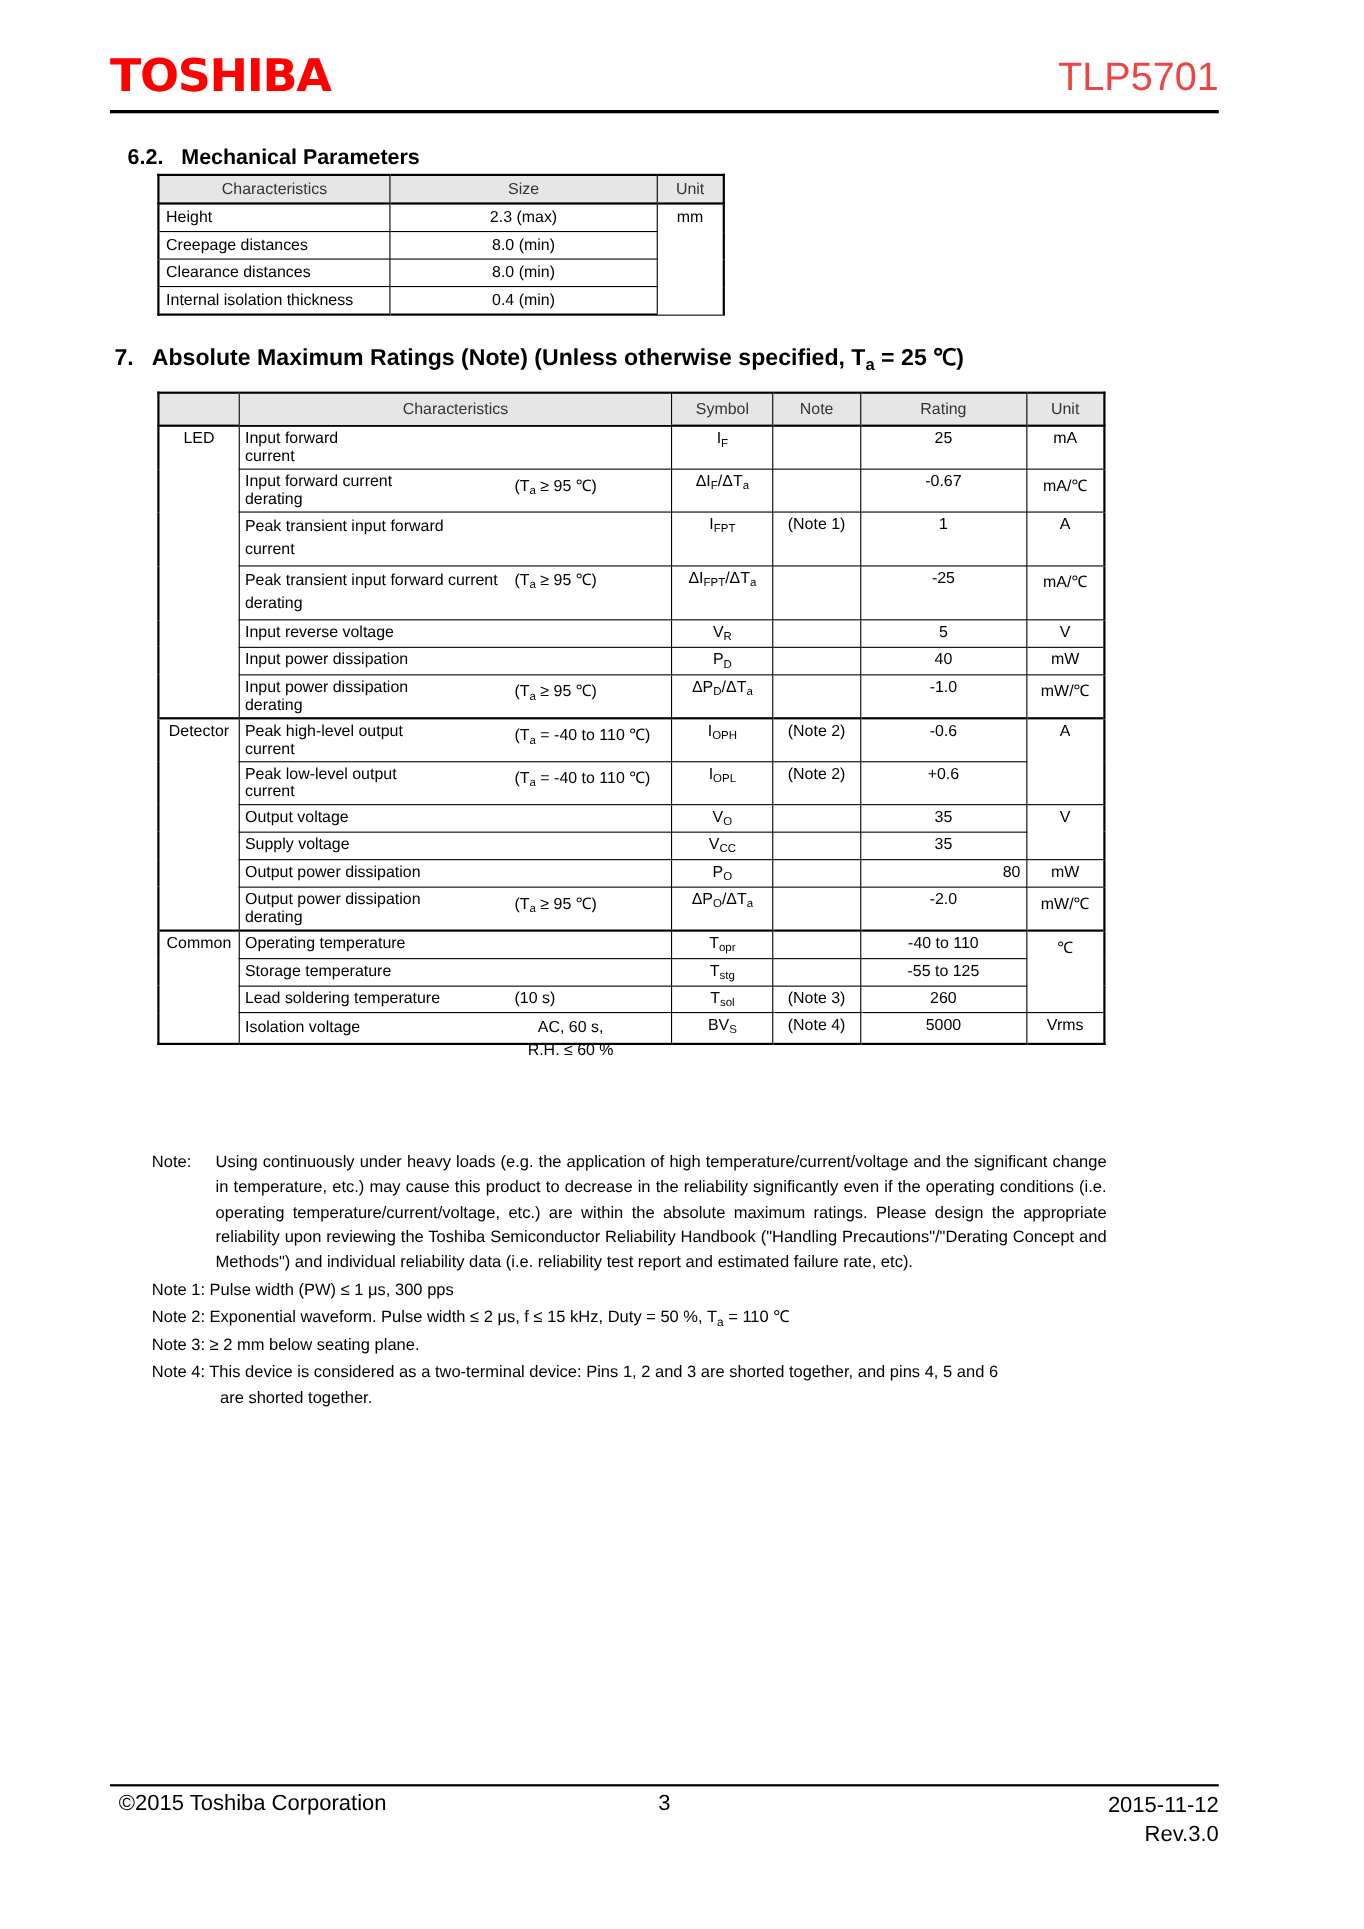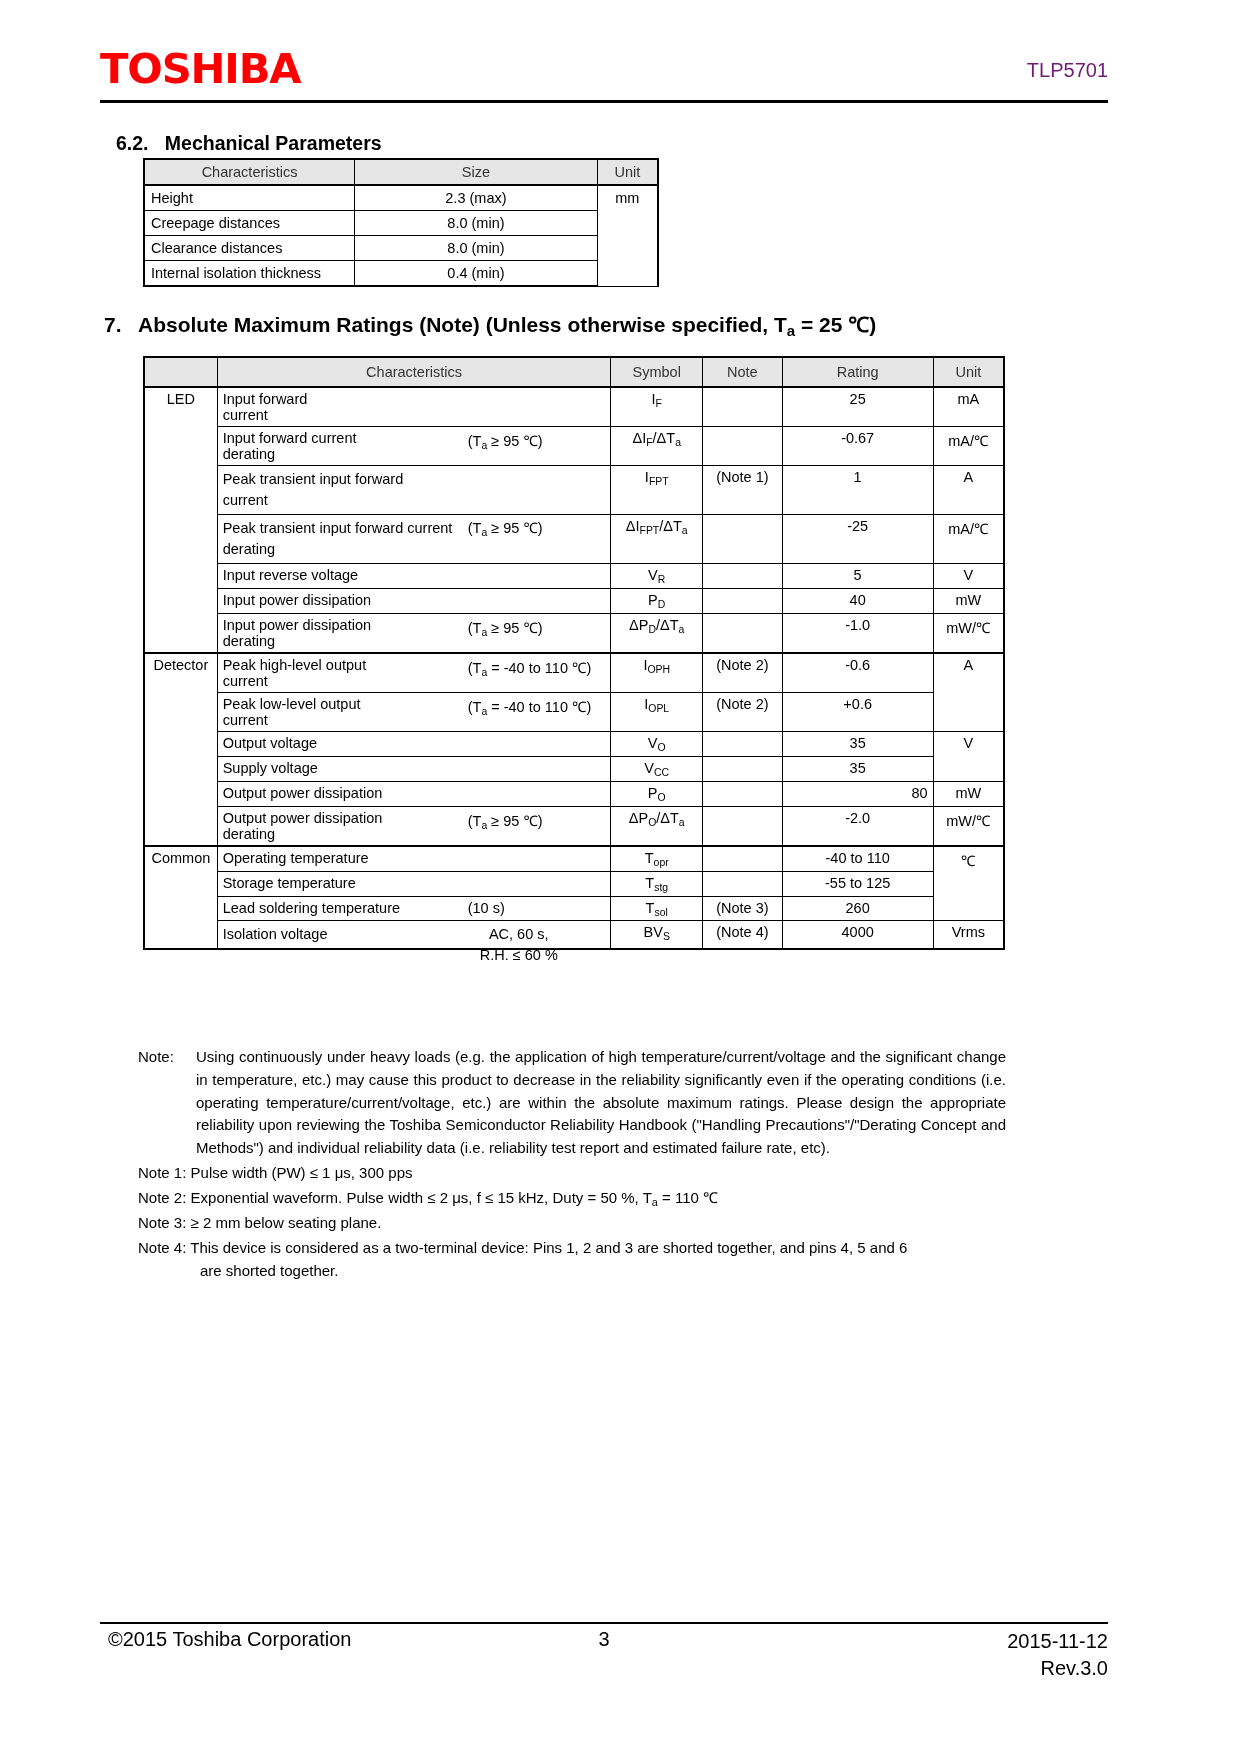--- a/index.html
+++ b/index.html
@@ -22,21 +22,21 @@
     font-family:"DejaVu Sans", sans-serif;
     font-weight:bold; font-style:normal;
     font-size:41px; letter-spacing:-1.2px;
     color:#FF0000;
     transform:scaleX(1.02);
     transform-origin:left top;
     line-height:46px;
   }
   .part-number {
     position:absolute; right:0; top:2px;
-    font-size:20px; line-height:44px; color:#701a75;
+    font-size:36px; line-height:44px; color:#ef4444;
   }
   .header-rule {
     position:absolute; left:100px; top:100px; width:1008px;
     border-top:3px solid #000;
   }
 
   
   .sec-head {
     position:absolute;
     font-size:19.5px; font-weight:bold; color:#000;
@@ -297,21 +297,21 @@
         <tr>
           <td class="c-char">Lead soldering temperature<span class="cond">(10 s)</span></td>
           <td class="c-sym" style="text-align: center;">T<sub>sol</sub></td>
           <td class="c-note" style="text-align: center;">(Note 3)</td>
           <td class="c-rate" style="text-align: center;">260</td>
         </tr>
         <tr class="last-row">
           <td class="c-char twolines">Isolation voltage<span class="cond2">AC, 60 s,<br>R.H. ≤ 60 %</span></td>
           <td class="c-sym" style="text-align: center;">BV<sub>S</sub></td>
           <td class="c-note" style="text-align: center;">(Note 4)</td>
-          <td class="c-rate" style="text-align: center;">4000</td>
+          <td class="c-rate" style="text-align: center;">5000</td>
           <td class="c-unit outer-r" rowspan="1" style="text-align: center; vertical-align: top; border-bottom: 2px solid rgb(0, 0, 0);">Vrms</td>
         </tr>
       </tbody>
   </table>
 
   <div class="notes">
     <div class="note-main">
       <div class="lbl">Note:</div>
       <div class="body">Using continuously under heavy loads (e.g. the application of high temperature/current/voltage and the significant change in temperature, etc.) may cause this product to decrease in the reliability significantly even if the operating conditions (i.e. operating temperature/current/voltage, etc.) are within the absolute maximum ratings. Please design the appropriate reliability upon reviewing the Toshiba Semiconductor Reliability Handbook ("Handling Precautions"/"Derating Concept and Methods") and individual reliability data (i.e. reliability test report and estimated failure rate, etc).</div>
     </div>

